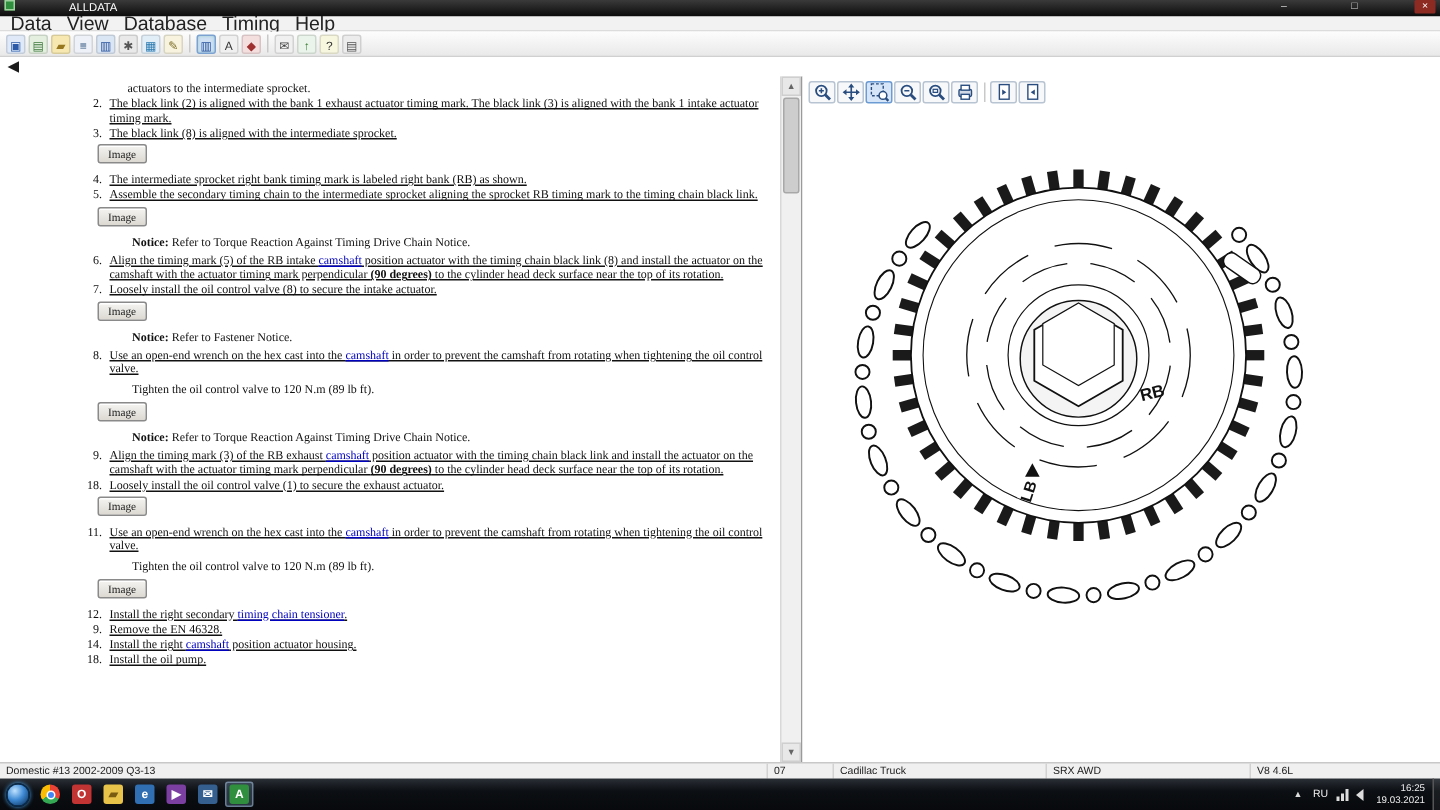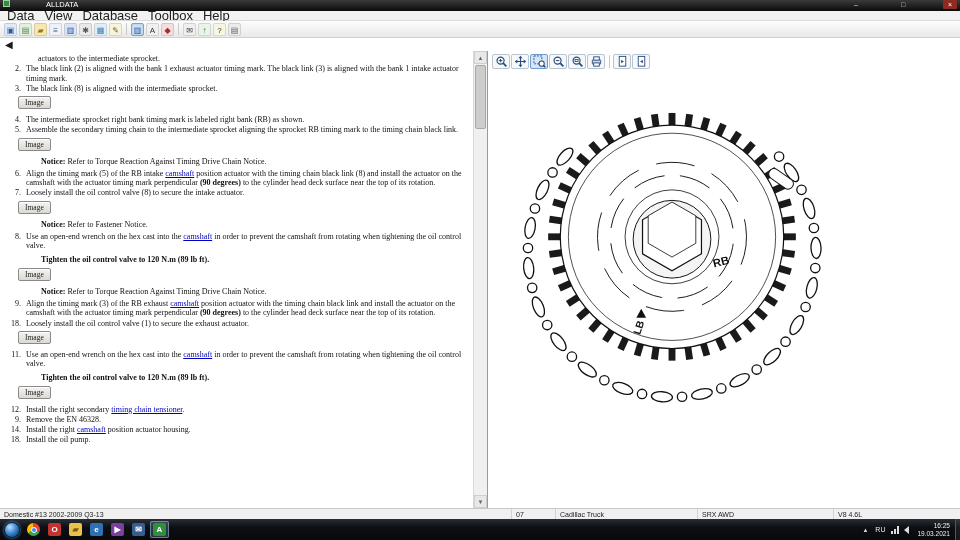--- a/index.html
+++ b/index.html
@@ -25,32 +25,32 @@
   .tb-sep { width:1px; height:12px; background:#c9c9c9; margin:0 3px; }
 
   
   .navrow { height:13px; display:flex; align-items:center; padding-left:5px; flex:none; background:#fff; }
   .back-arrow { font-size:10px; color:#1a1a1a; line-height:12px; }
   .header { padding:0 0 2px 5px; border-bottom:1px solid #000; flex:none; background:#fff; }
   .page-title { font-size:11px; font-weight:bold; color:#1f1f46; line-height:12px; }
   .page-subtitle { font-size:7.5px; color:#333; line-height:9px; }
 
   
-  .main { flex:1; display:flex; min-height:0; }
+  .main { flex:1; display:flex; min-height:0;padding-left:47px; }
   .left-pane { width:488px; position:relative; border-right:1px solid #9a9a9a; background:#fff; flex:none; }
   .content { position:absolute; inset:0 16px 0 0; padding:3px 4px 0 8px; overflow:hidden;
              font-family:"Liberation Serif", serif; font-size:8px; color:#111; line-height:1.16; }
   .partial { margin-left:30px; margin-bottom:1px; }
   .step { display:flex; margin-bottom:1px; }
   .step-num { width:18px; text-align:right; padding-right:5px; flex:none; }
-  .step-text { flex:1; }
+  .step-text { flex:1;text-decoration:underline; }
   .inline-link { color:#0000bf; text-decoration:underline; cursor:pointer; }
   .bold { font-weight:bold; }
   .notice { margin:6px 0 3px 33px; }
-  .torque { margin:5px 0 3px 33px; font-weight:bold; }
+  .torque { margin:5px 0 3px 33px; font-weight:normal; }
   .image-btn { display:block; margin:3px 0 6px 10px; padding:1px 6px; font-family:"Liberation Serif", serif;
                font-size:7.5px; color:#222; background:linear-gradient(#f5f4f1,#dcd9d2); border:1px solid #8a8a8a;
                border-radius:2px; box-shadow:inset 0 1px 0 #fff; }
   
   .vscroll { position:absolute; top:0; right:0; bottom:0; width:14px; background:#f0f0f0; border-left:1px solid #d8d8d8; }
   .vs-btn { height:13px; font-size:6px; color:#666; text-align:center; line-height:13px; background:#e8e8e8; border:1px solid #cfcfcf; }
   .vs-btn.down { position:absolute; bottom:0; left:0; right:0; }
   .vs-thumb { position:absolute; top:14px; left:1px; right:1px; height:64px; background:#cdcdcd; border:1px solid #a8a8a8; border-radius:2px; }
 
   
@@ -103,21 +103,21 @@
     <span class="titlebar-text">ALLDATA</span>
     <span class="win-ctl">–</span>
     <span class="win-ctl">□</span>
     <span class="win-ctl close">×</span>
   </div>
 
   <div class="menubar">
       <span class="menu-item">Data</span>
       <span class="menu-item">View</span>
       <span class="menu-item">Database</span>
-      <span class="menu-item">Toolbox</span>
+      <span class="menu-item">Timing</span>
       <span class="menu-item">Help</span>
     </div>
 
   <div class="toolbar">
       <span class="tb-icon" style="background: rgb(223, 233, 248); color: rgb(42, 90, 168);">▣</span>
       <span class="tb-icon" style="background: rgb(228, 239, 224); color: rgb(60, 122, 60);">▤</span>
       <span class="tb-icon" style="background: rgb(246, 232, 176); color: rgb(151, 120, 31);">▰</span>
       <span class="tb-icon" style="background: rgb(238, 242, 248); color: rgb(51, 85, 127);">≡</span>
       <span class="tb-icon" style="background: rgb(219, 230, 245); color: rgb(39, 81, 155);">▥</span>
       <span class="tb-icon" style="background: rgb(233, 233, 233); color: rgb(85, 85, 85);">✱</span>

